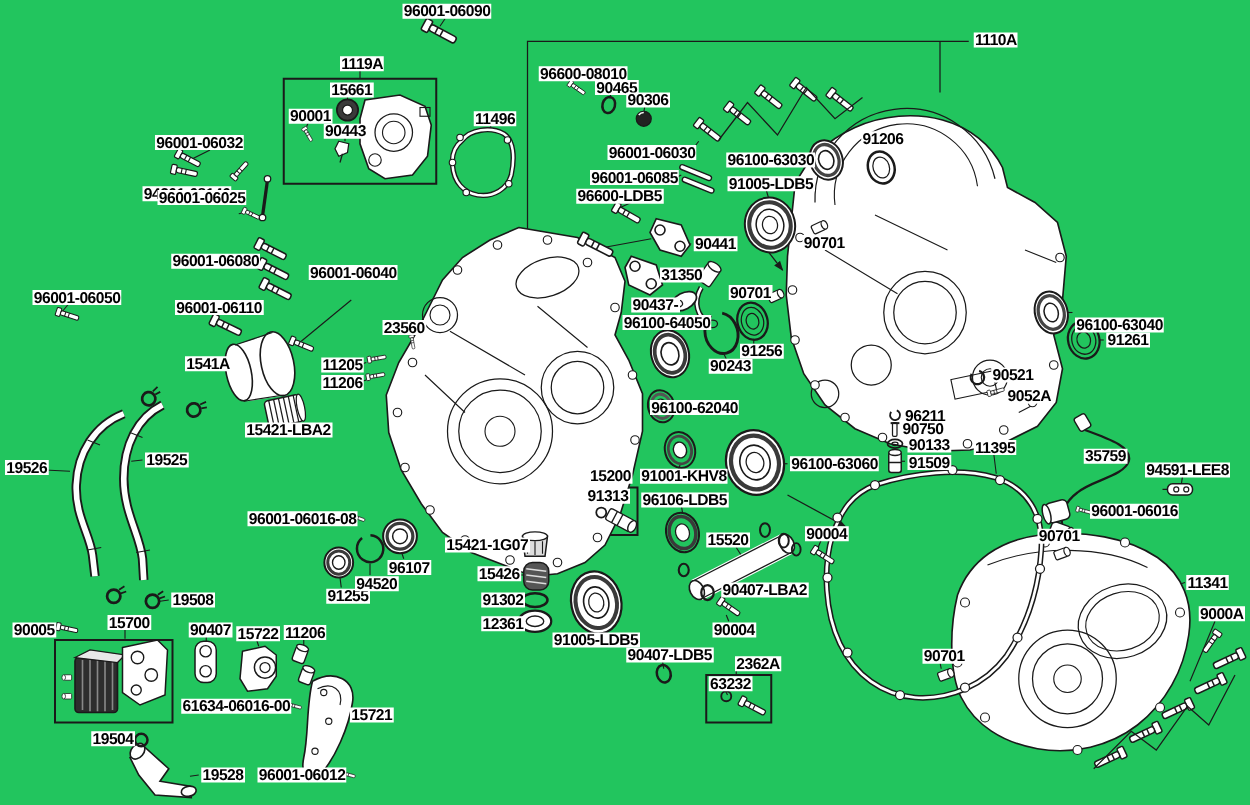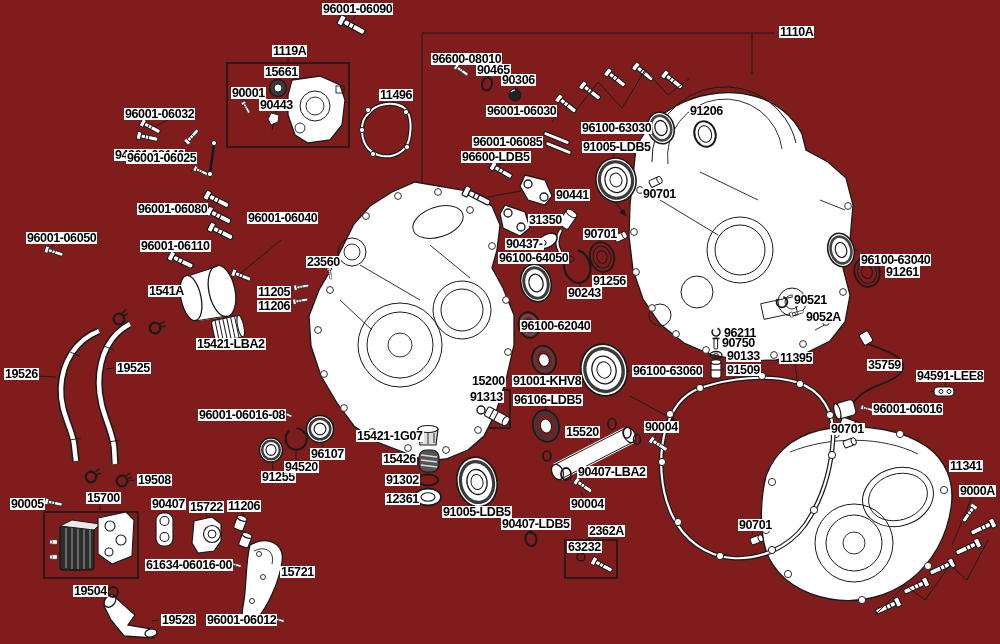--- a/index.html
+++ b/index.html
@@ -1,16 +1,16 @@
 <!DOCTYPE html>
 <html><head>
 <meta charset="utf-8">
 <style>
   html,body{margin:0;padding:0;background:#fff;}
-  #stage{position:relative;width:1000px;height:644px;background:#7f1d1d;overflow:hidden;
+  #stage{position:relative;width:1000px;height:644px;background:#22c55e;overflow:hidden;
          font-family:"Liberation Sans",sans-serif;}
   #art{position:absolute;left:0;top:0;}
   .lbl{position:absolute;font:bold 12.5px "Liberation Sans",sans-serif;color:#000;
        letter-spacing:-0.4px;line-height:12px;white-space:nowrap;background:#fff;padding:0 1px;}
   svg .ln{stroke:#1a1a1a;stroke-width:1;fill:none;}
   svg .ol{stroke:#1a1a1a;stroke-width:1.3;fill:#fff;}
   svg .thin{stroke:#1a1a1a;stroke-width:0.9;fill:none;}
   svg .box{stroke:#1a1a1a;stroke-width:1.6;fill:none;}
 </style>
 </head>
@@ -650,21 +650,21 @@
 <div class="lbl" style="left:306px;top:256px">23560</div>
 <div class="lbl" style="left:148px;top:285px">1541A</div>
 <div class="lbl" style="left:257px;top:286px">11205</div>
 <div class="lbl" style="left:257px;top:300px">11206</div>
 <div class="lbl" style="left:196px;top:338px">15421-LBA2</div>
 <div class="lbl" style="left:4px;top:368px">19526</div>
 <div class="lbl" style="left:116px;top:362px">19525</div>
 <div class="lbl" style="left:431px;top:53px">96600-08010</div>
 <div class="lbl" style="left:476px;top:64px">90465</div>
 <div class="lbl" style="left:501px;top:74px">90306</div>
-<div class="lbl" style="left:486px;top:105px">96001-06030</div>
+<div class="lbl" style="left:486px;top:116px">96001-06030</div>
 <div class="lbl" style="left:472px;top:136px">96001-06085</div>
 <div class="lbl" style="left:461px;top:151px">96600-LDB5</div>
 <div class="lbl" style="left:555px;top:189px">90441</div>
 <div class="lbl" style="left:528px;top:214px">31350</div>
 <div class="lbl" style="left:505px;top:238px">90437-</div>
 <div class="lbl" style="left:498px;top:252px">96100-64050</div>
 <div class="lbl" style="left:642px;top:188px">90701</div>
 <div class="lbl" style="left:583px;top:228px">90701</div>
 <div class="lbl" style="left:582px;top:141px">91005-LDB5</div>
 <div class="lbl" style="left:581px;top:122px">96100-63030</div>

